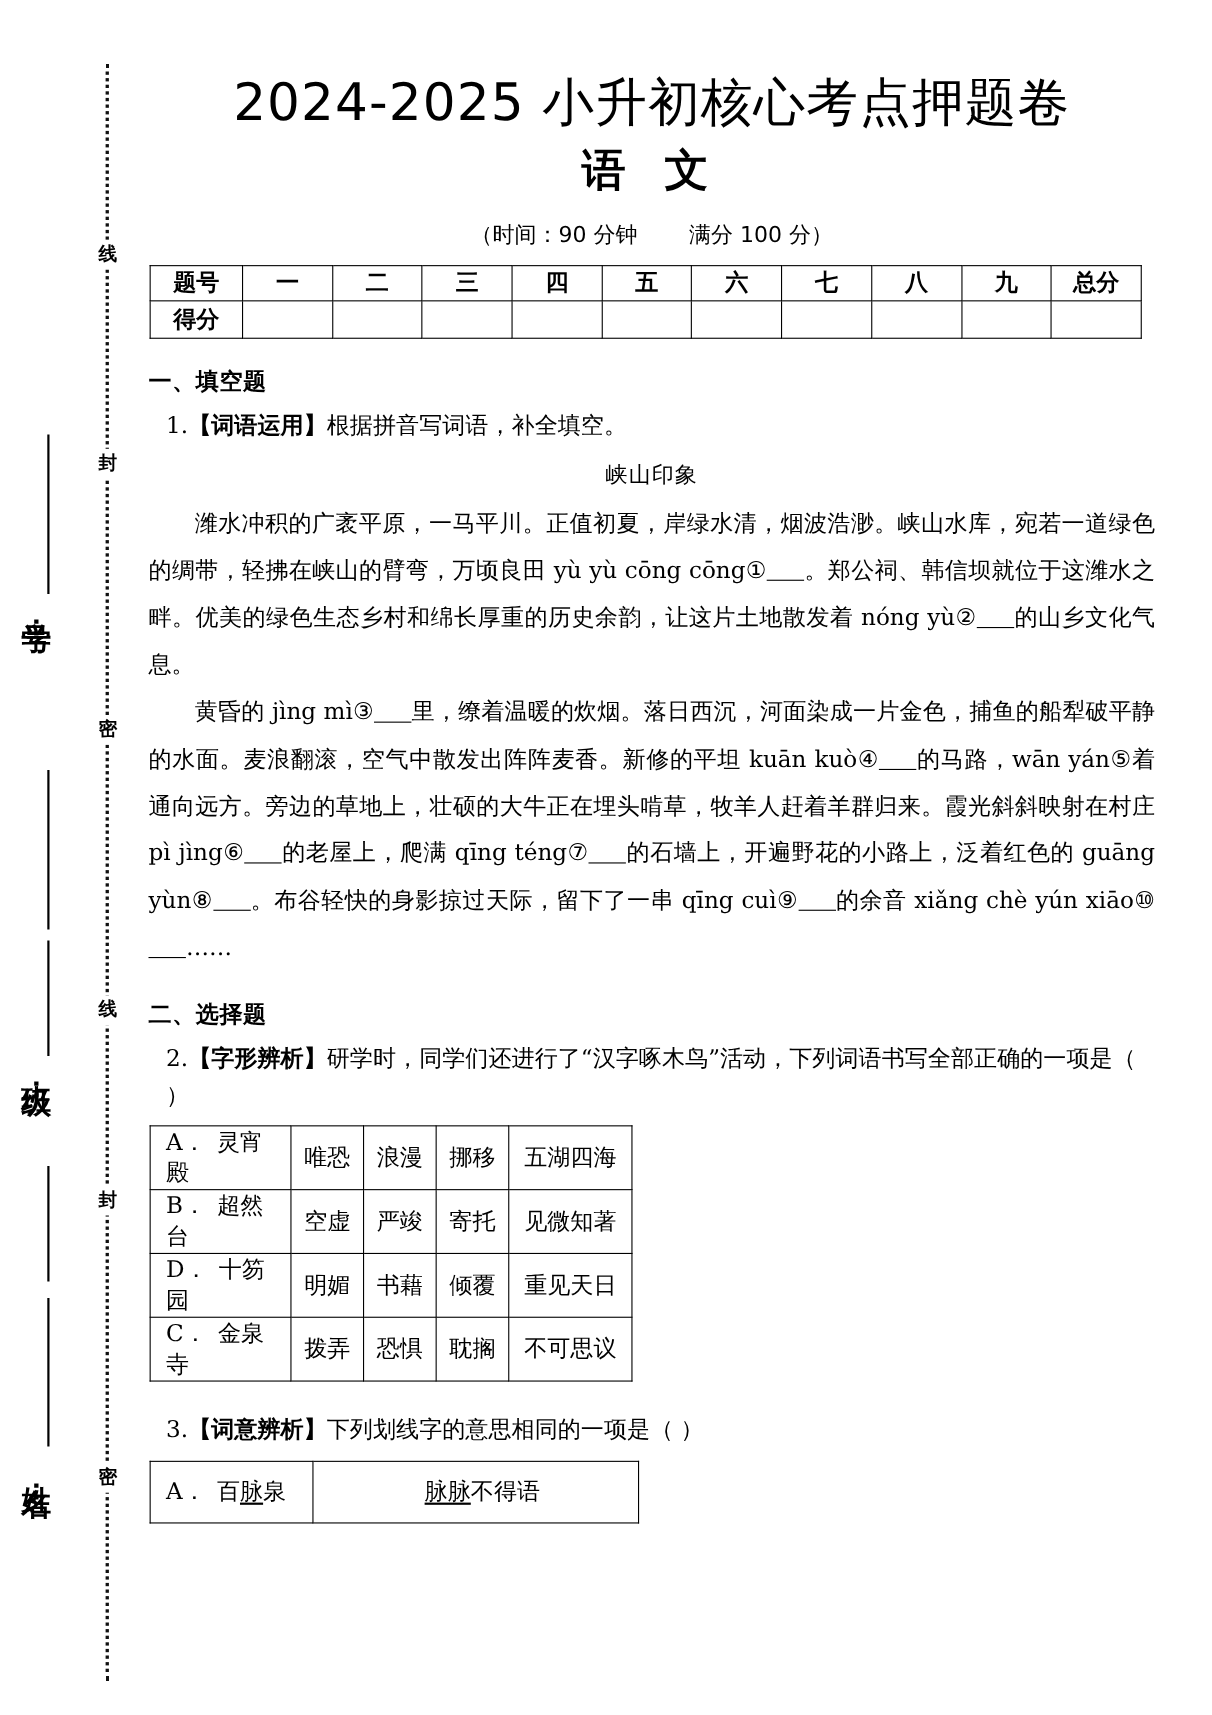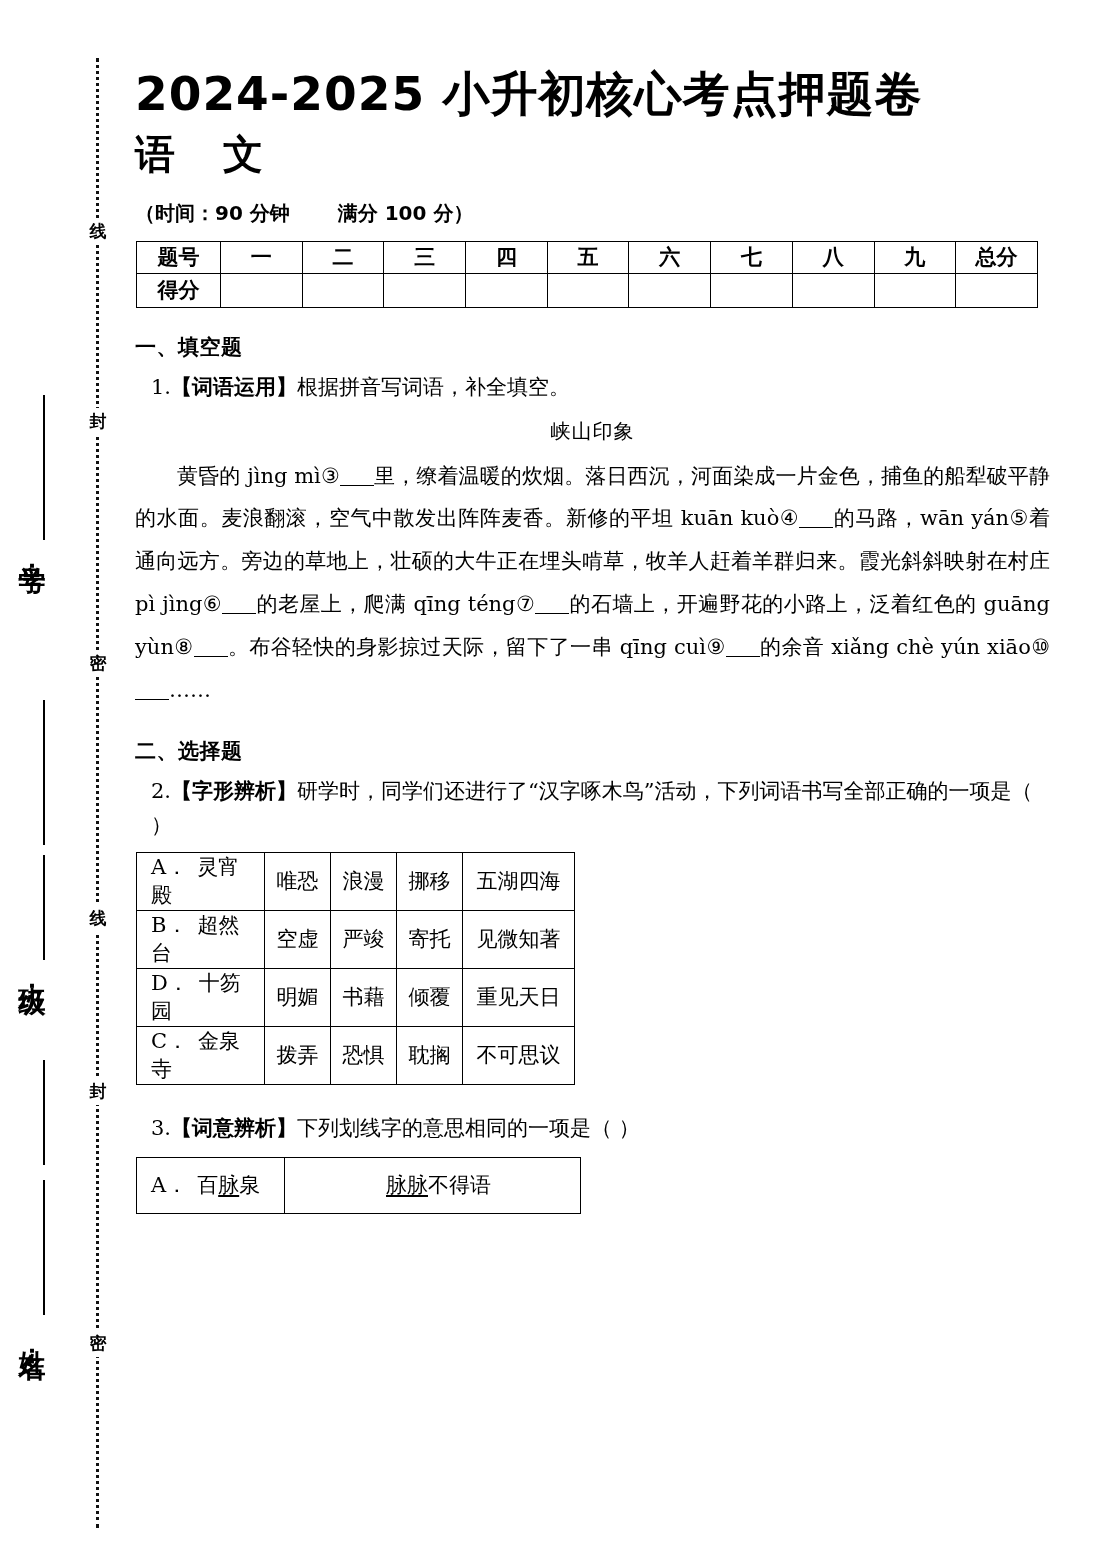--- a/index.html
+++ b/index.html
@@ -60,40 +60,41 @@
   }
 
   
   .page {
     position: absolute;
     left: 135px; top: 0;
     width: 915px;
   }
 
   .doc-title {
-    font-family: "DejaVu Sans", "Liberation Sans", sans-serif;
-    font-weight: 700;
+    text-align: center;
+    font-family: "DejaVu Sans", "Liberation Sans", sans-serif;
+    font-weight: 400;
     font-size: 47px;
     letter-spacing: 1px;
     margin: 68px 0 0 0;
     line-height: 1.12;
     white-space: nowrap;
   }
   .doc-subject {
-    text-align: left;
-    font-family: Liberation Mono, monospace;
+    text-align: center;
+    font-family: Liberation Sans, sans-serif;
     font-weight: 700;
     font-size: 40px;
     letter-spacing: 12px;
     margin: 6px 0 0 0;
   }
   .doc-meta {
-    text-align: left;
-    font-family: "DejaVu Sans", "Liberation Sans", sans-serif;
-    font-weight: 700;
+    text-align: center;
+    font-family: "DejaVu Sans", "Liberation Sans", sans-serif;
+    font-weight: 400;
     font-size: 20px;
     margin: 18px 0 14px 0;
   }
   .doc-meta .gap { display: inline-block; width: 34px; }
 
   
   table.score {
     border-collapse: collapse;
     width: 902px;
     margin: 0 0 0 1px;
@@ -247,20 +248,21 @@
     </table>
 
   <div class="section-head">一、填空题</div>
 
   <div class="qline">
     <span>1.</span><span class="tag">【词语运用】</span><span>根据拼音写词语，补全填空。</span>
   </div>
 
   <div class="passage-title">峡山印象</div>
 
+  <p class="para"><span>潍水冲积的广袤平原，一马平川。正值初夏，岸绿水清，烟波浩渺。峡山水库，宛若一道绿色的绸带，轻拂在峡山的臂弯，万顷良田 yù yù cōng cōng①</span><span class="blank"></span><span>。郑公祠、韩信坝就位于这潍水之畔。优美的绿色生态乡村和绵长厚重的历史余韵，让这片土地散发着 nóng yù②</span><span class="blank"></span><span>的山乡文化气息。</span></p>
 
   <p class="para"><span>黄昏的 jìng mì③</span><span class="blank"></span><span>里，缭着温暖的炊烟。落日西沉，河面染成一片金色，捕鱼的船犁破平静的水面。麦浪翻滚，空气中散发出阵阵麦香。新修的平坦 kuān kuò④</span><span class="blank"></span><span>的马路，wān yán⑤着通向远方。旁边的草地上，壮硕的大牛正在埋头啃草，牧羊人赶着羊群归来。霞光斜斜映射在村庄 pì jìng⑥</span><span class="blank"></span><span>的老屋上，爬满 qīng téng⑦</span><span class="blank"></span><span>的石墙上，开遍野花的小路上，泛着红色的 guāng yùn⑧</span><span class="blank"></span><span>。布谷轻快的身影掠过天际，留下了一串 qīng cuì⑨</span><span class="blank"></span><span>的余音 xiǎng chè yún xiāo⑩</span><span class="blank"></span><span>……</span></p>
 
   <div class="section-head">二、选择题</div>
 
   <div class="qline">
     <span>2.</span><span class="tag">【字形辨析】</span><span>研学时，同学们还进行了“汉字啄木鸟”活动，下列词语书写全部正确的一项是（  ）</span>
   </div>
 
   <table class="choices q2">

